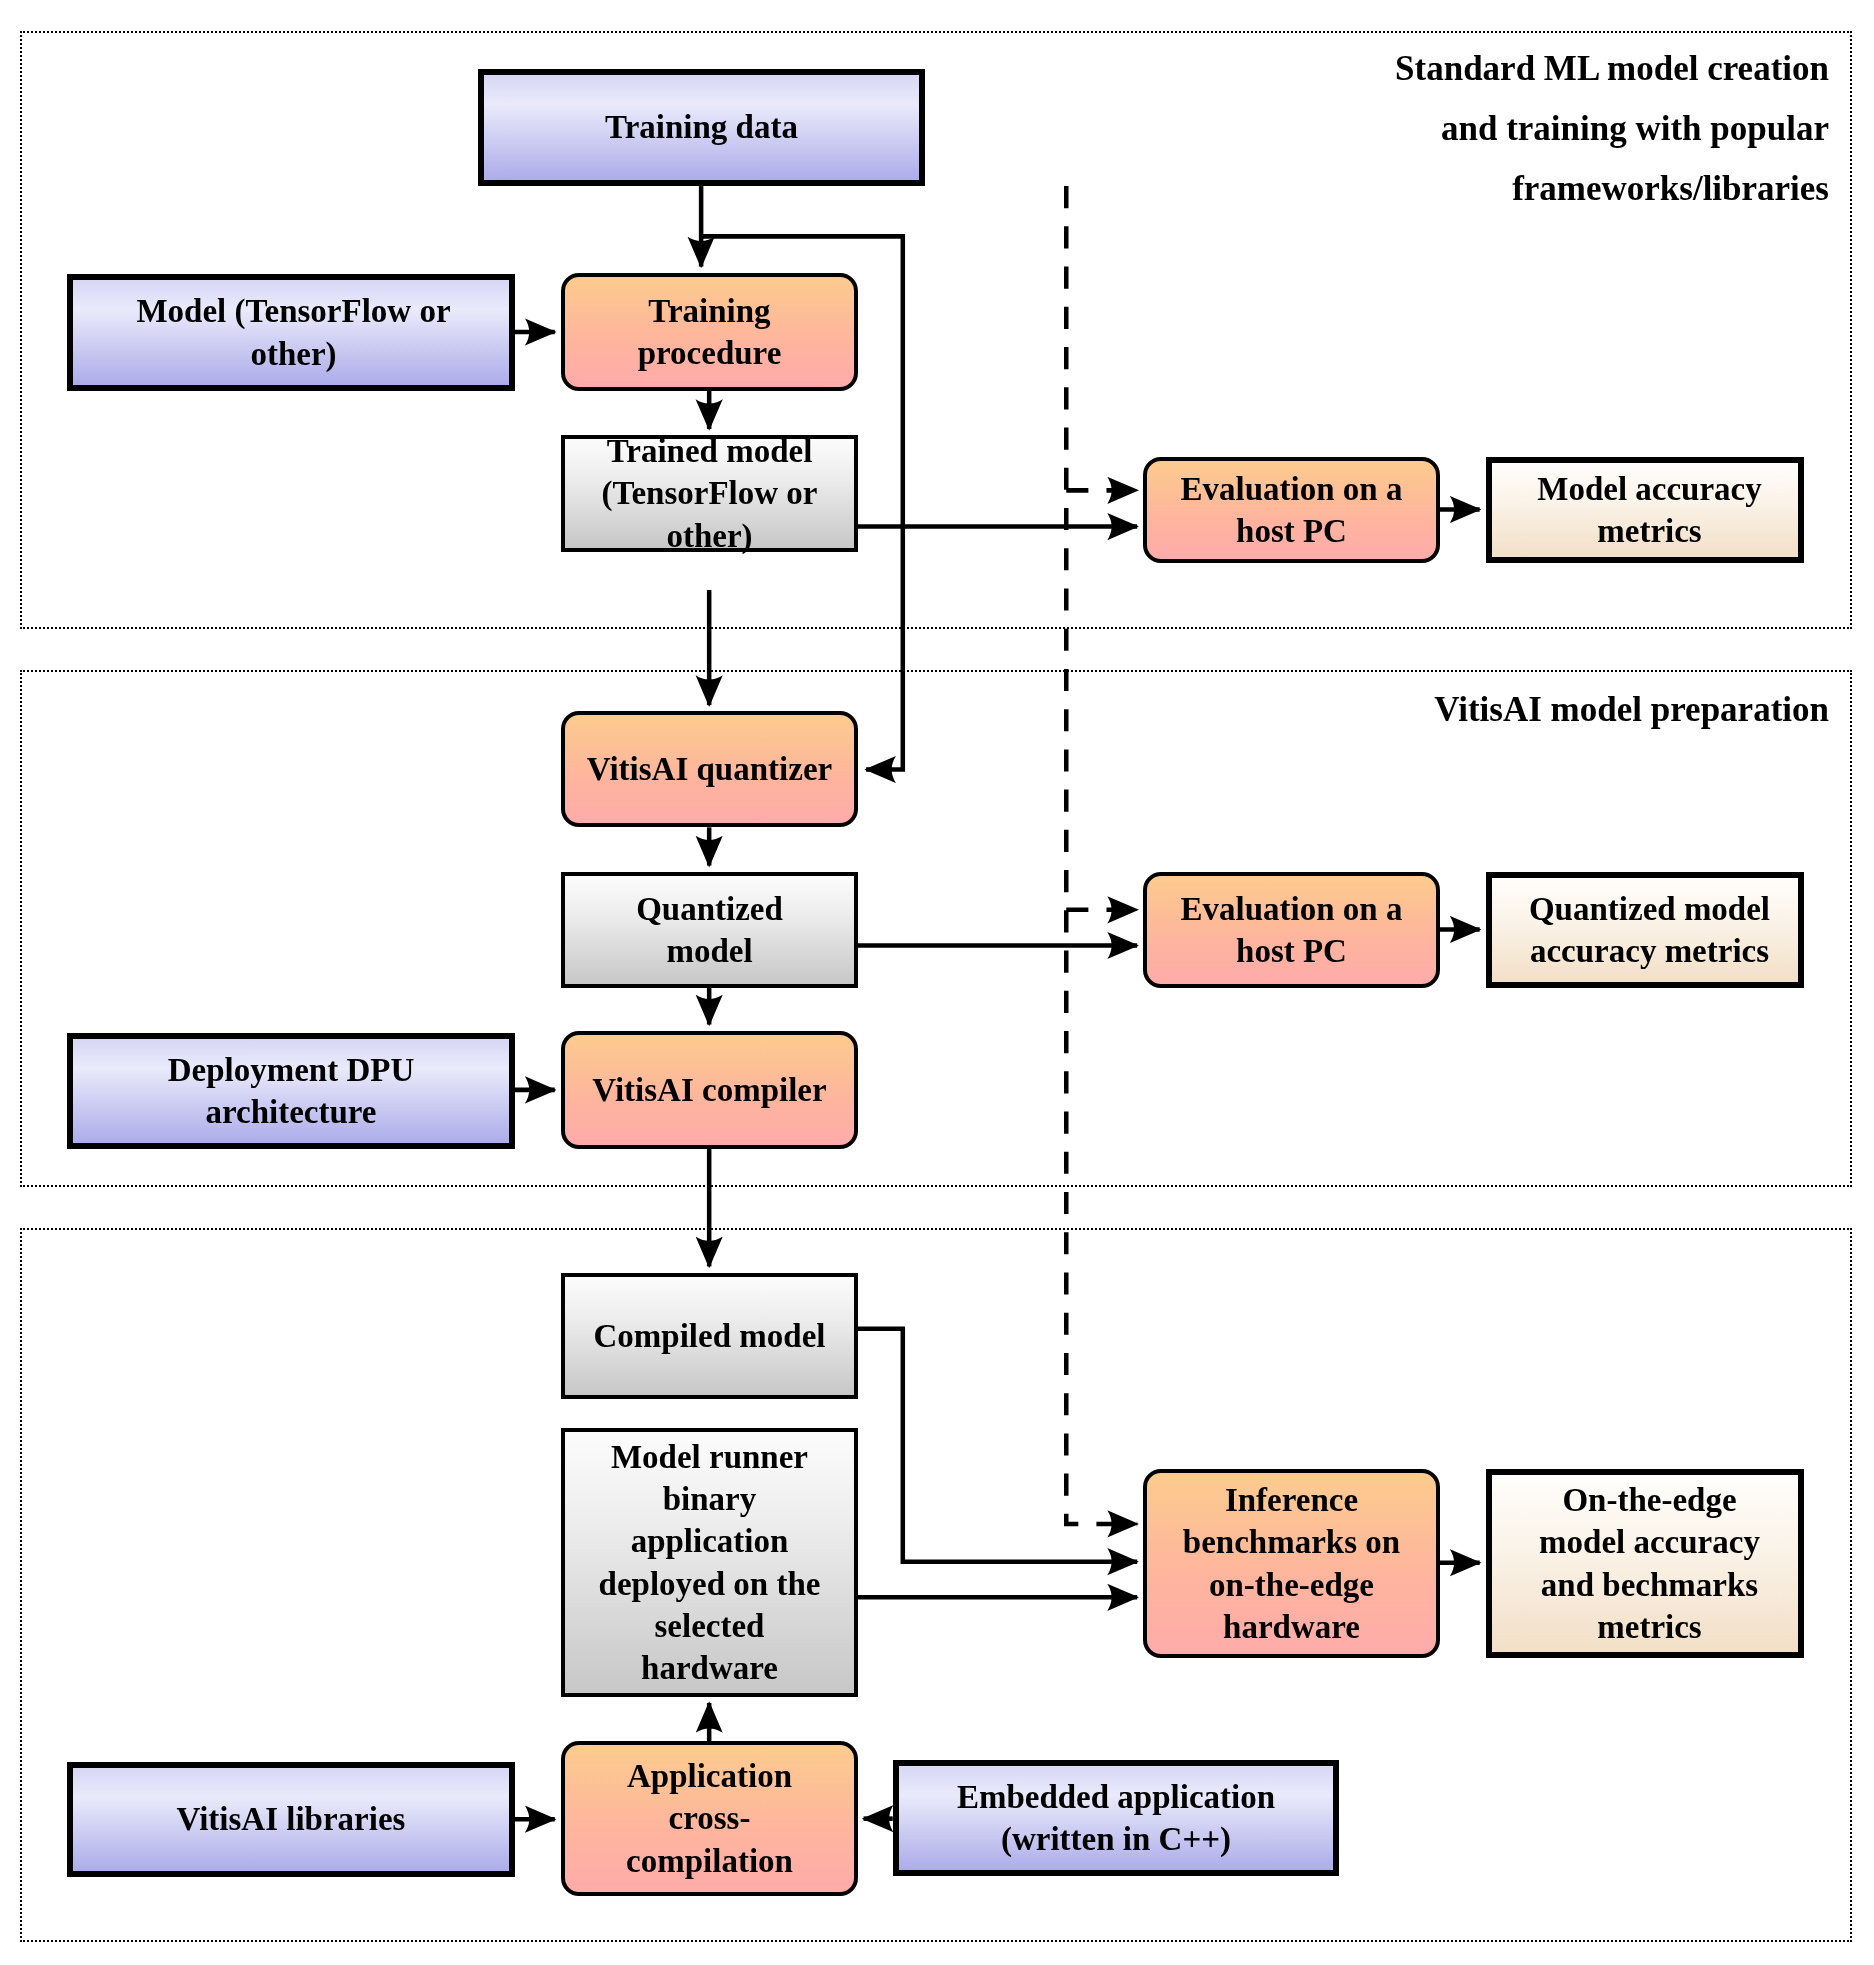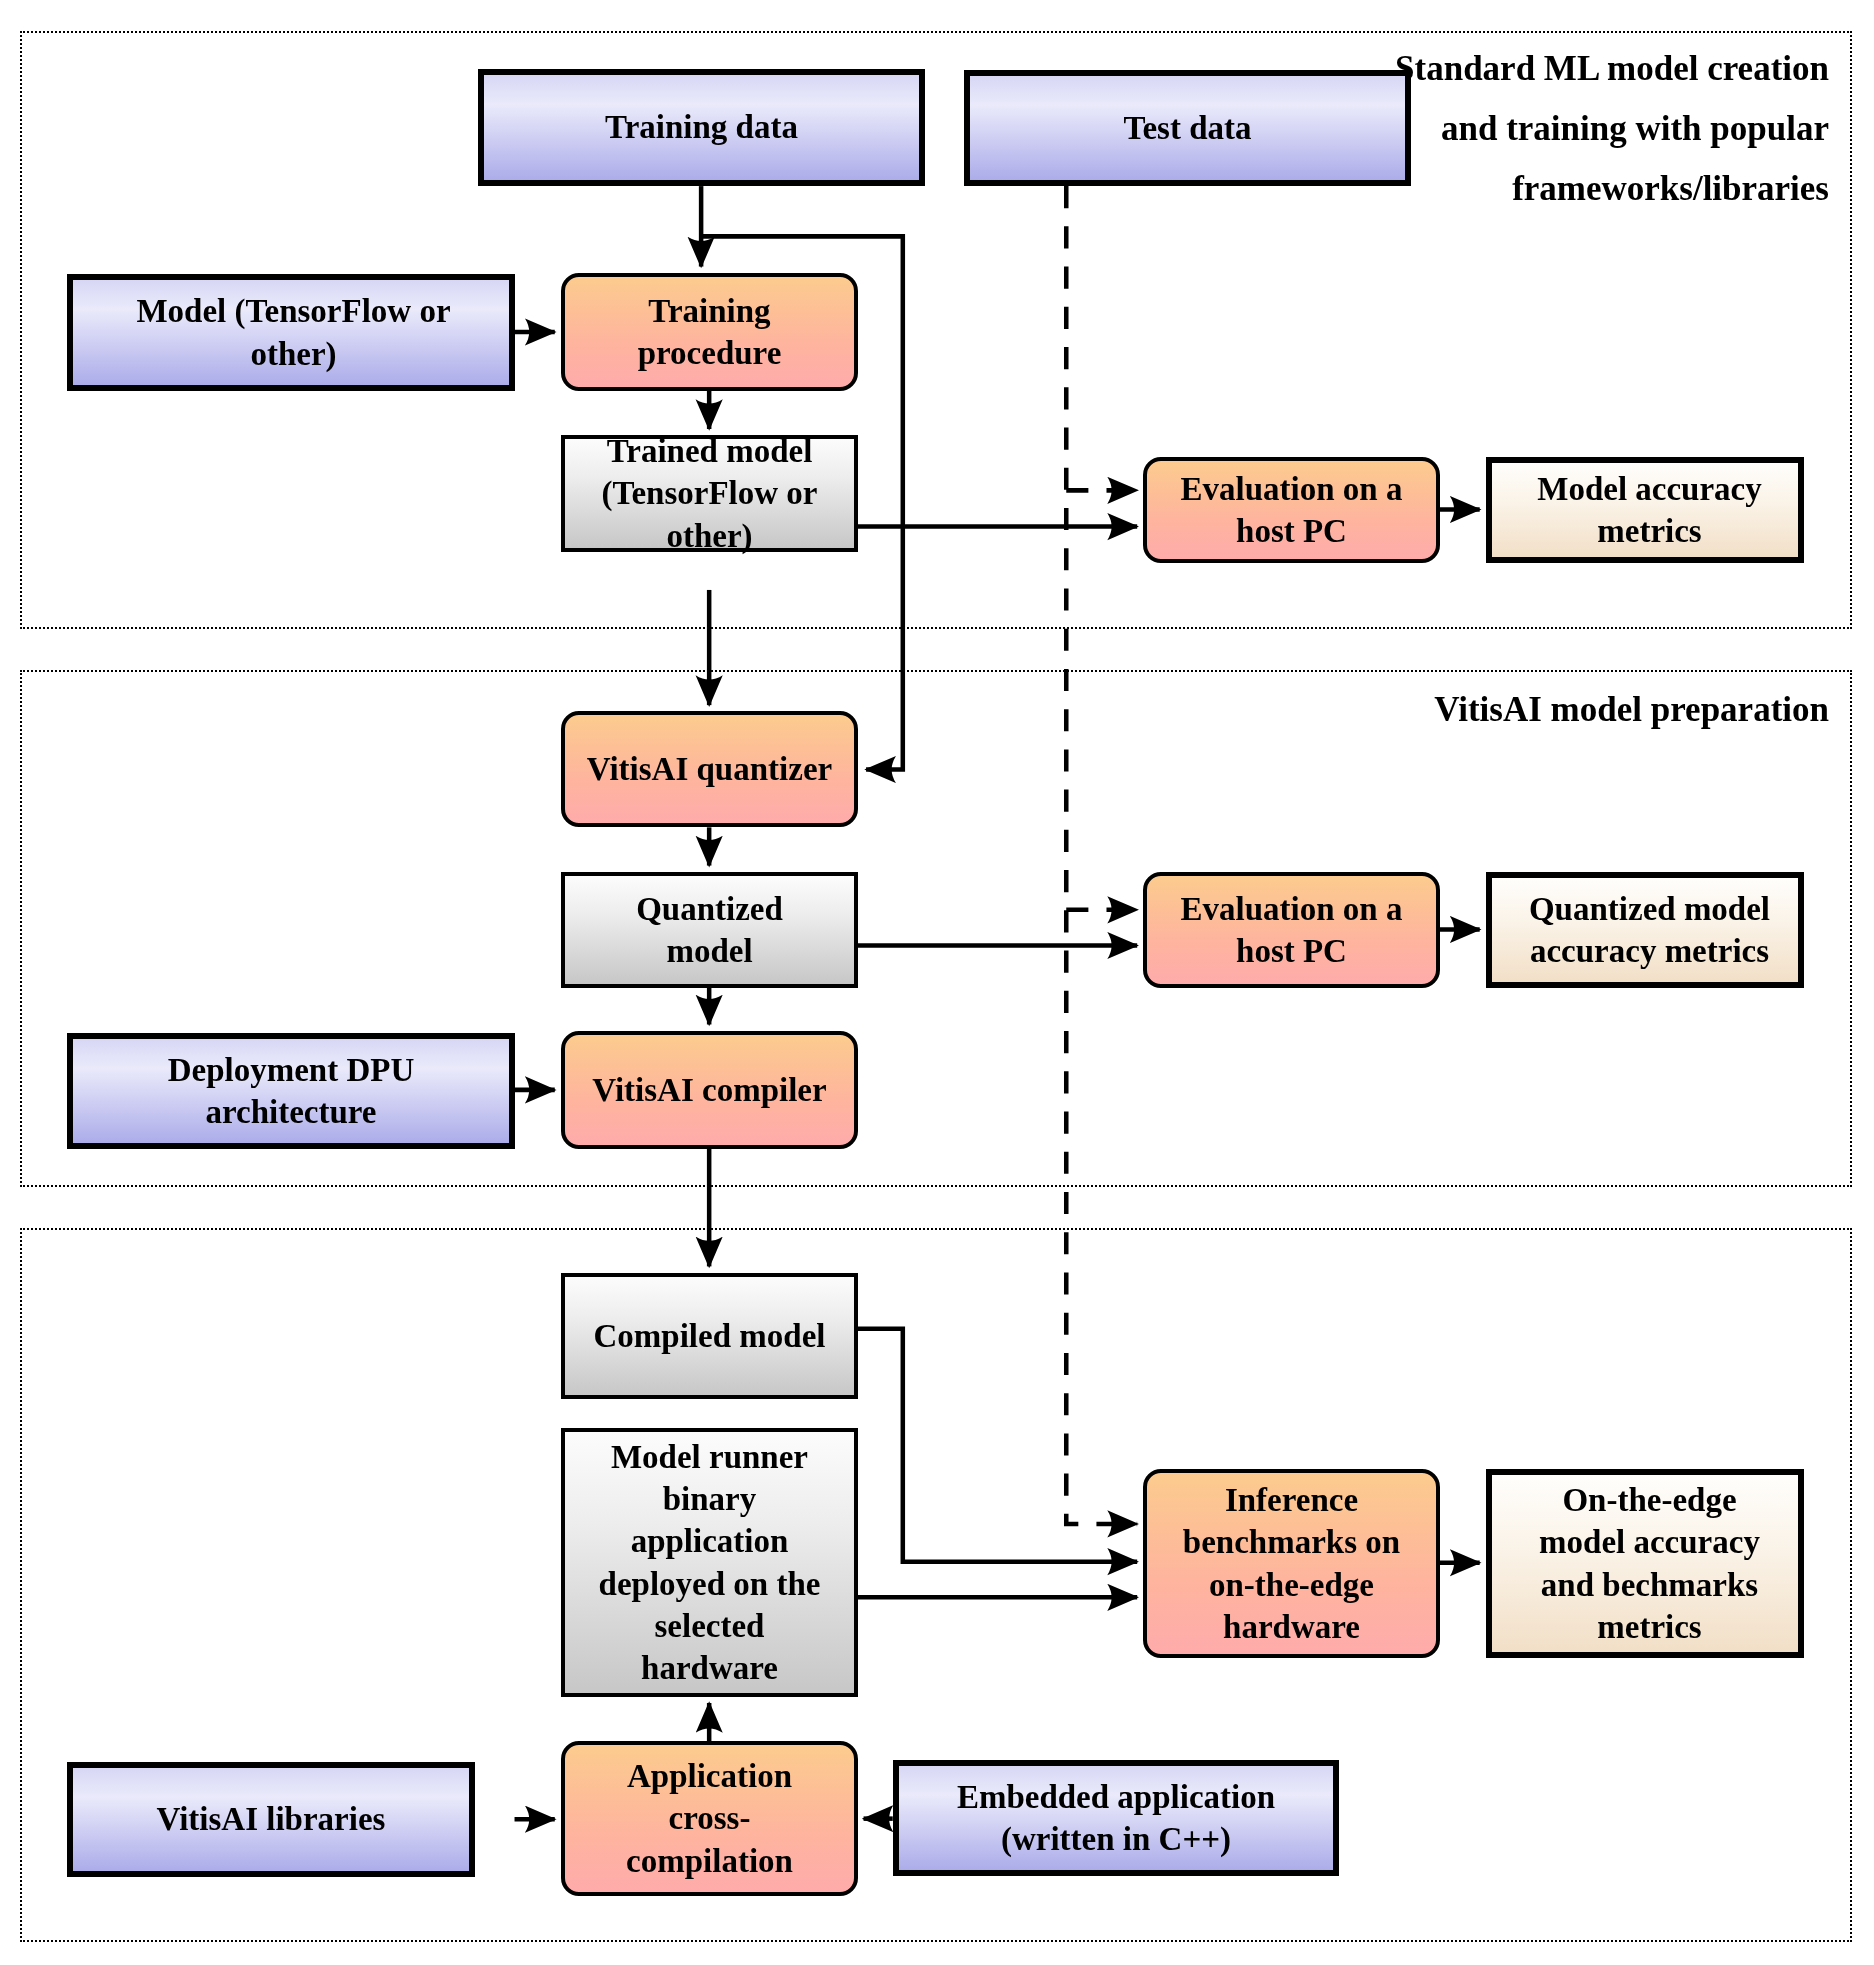--- a/index.html
+++ b/index.html
@@ -132,21 +132,20 @@
       <g stroke-dasharray="44 36">
         <path d="M2120 370 V3030 H2261" marker-end="url(#arr)"></path>
         <path d="M2120 975 H2261" marker-end="url(#arr)"></path>
         <path d="M2120 1809 H2261" marker-end="url(#arr)"></path>
       </g>
     </g>
   </svg>
 
   <div class="node b-blue" style="left:478px; top:69px; width:447px; height:117px;">Training data</div>
 
-  <div class="node b-blue" style="left:964px; top:70px; width:447px; height:116px;">Test data</div>
 
   <div class="node b-blue" style="left:67px; top:274px; width:448px; height:117px;padding-left:12px;">Model (TensorFlow or
 other)</div>
 
   <div class="node b-orange" style="left:561px; top:273px; width:297px; height:118px;">Training
 procedure</div>
 
   <div class="node b-gray" style="left:561px; top:435px; width:297px; height:117px;">Trained model
 (TensorFlow or
 other)</div>
@@ -185,21 +184,21 @@
   <div class="node b-orange" style="left:1143px; top:1469px; width:297px; height:189px;">Inference
 benchmarks on
 on-the-edge
 hardware</div>
 
   <div class="node b-cream" style="left:1486px; top:1469px; width:318px; height:189px;">On-the-edge
 model accuracy
 and bechmarks
 metrics</div>
 
-  <div class="node b-blue" style="left:67px; top:1762px; width:408px; height:115px;">VitisAI libraries</div>
+  <div class="node b-blue" style="left:67px; top:1762px; width:448px; height:115px;">VitisAI libraries</div>
 
   <div class="node b-orange" style="left:561px; top:1741px; width:297px; height:155px;">Application
 cross-
 compilation</div>
 
   <div class="node b-blue" style="left:893px; top:1760px; width:446px; height:116px;">Embedded application
 (written in C++)</div>
 
 </div>
 

